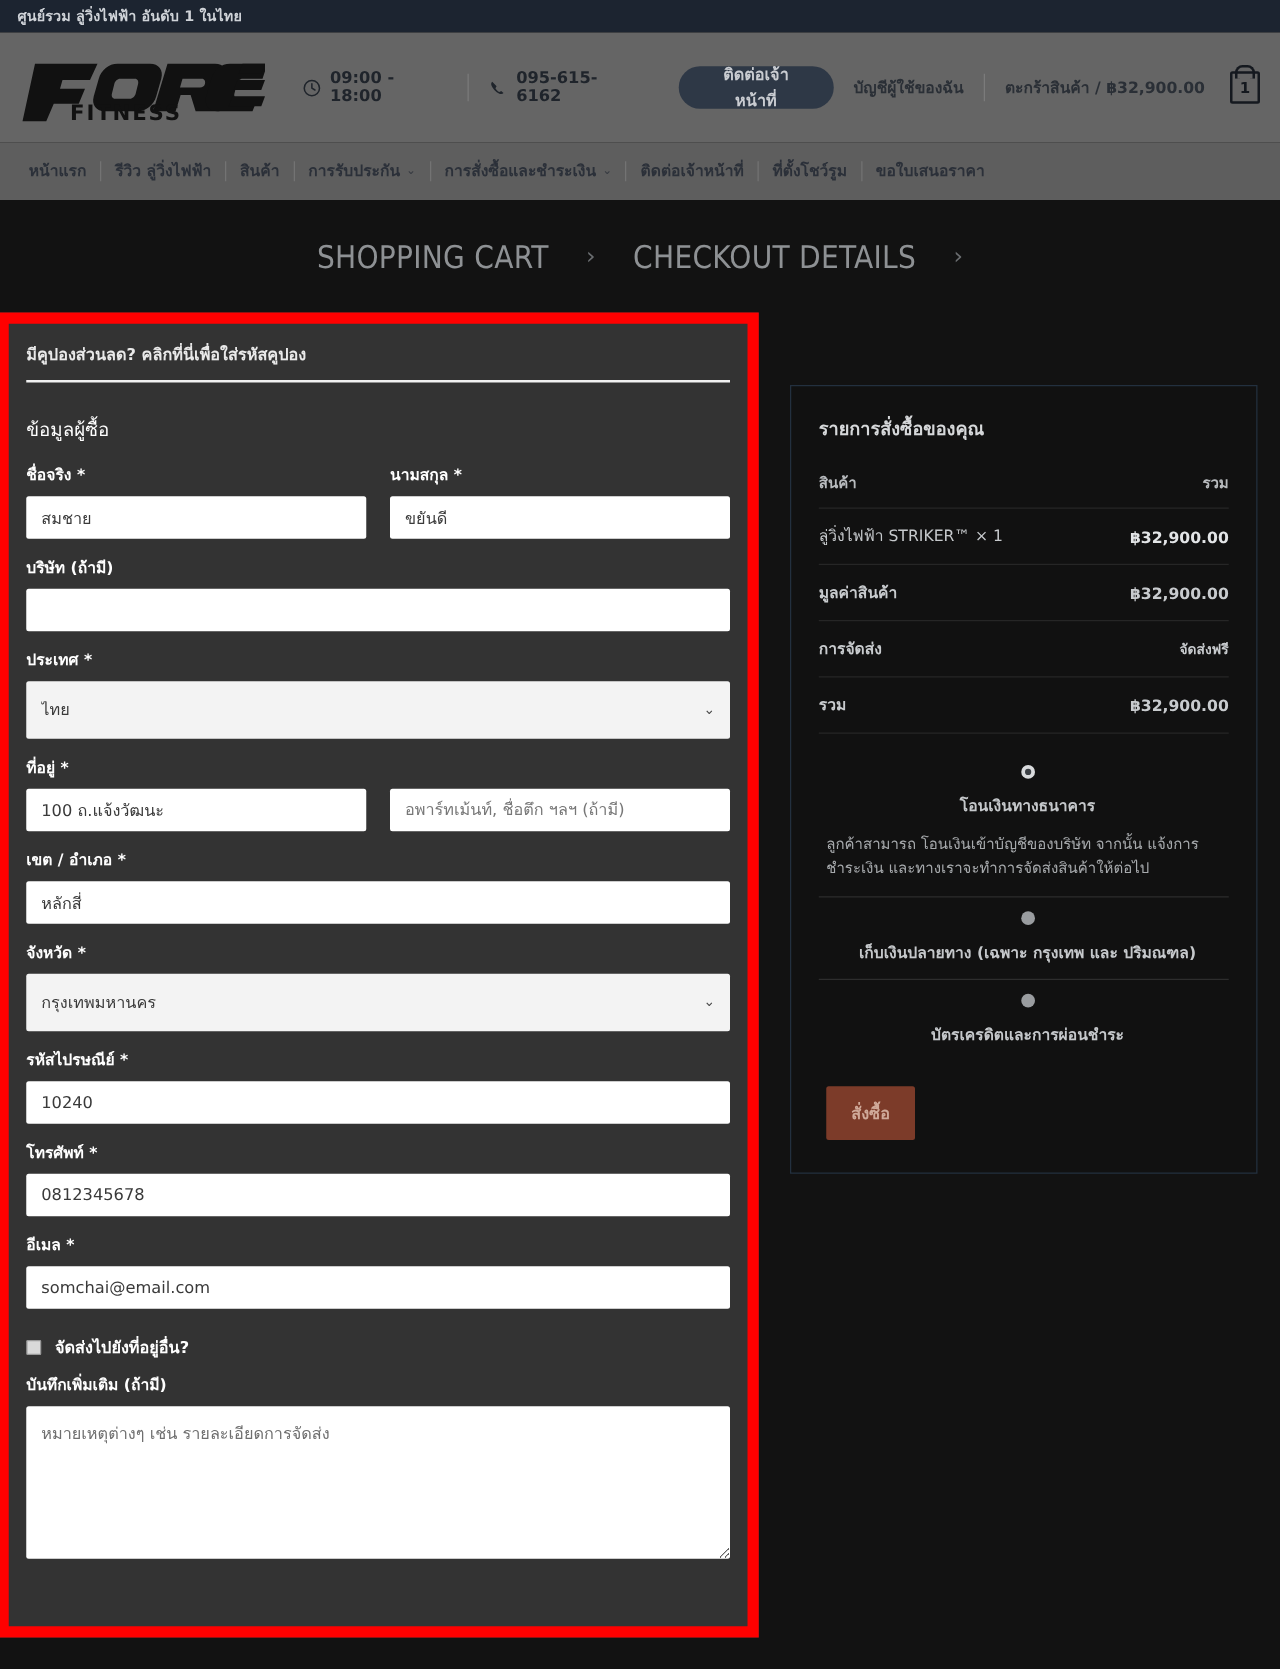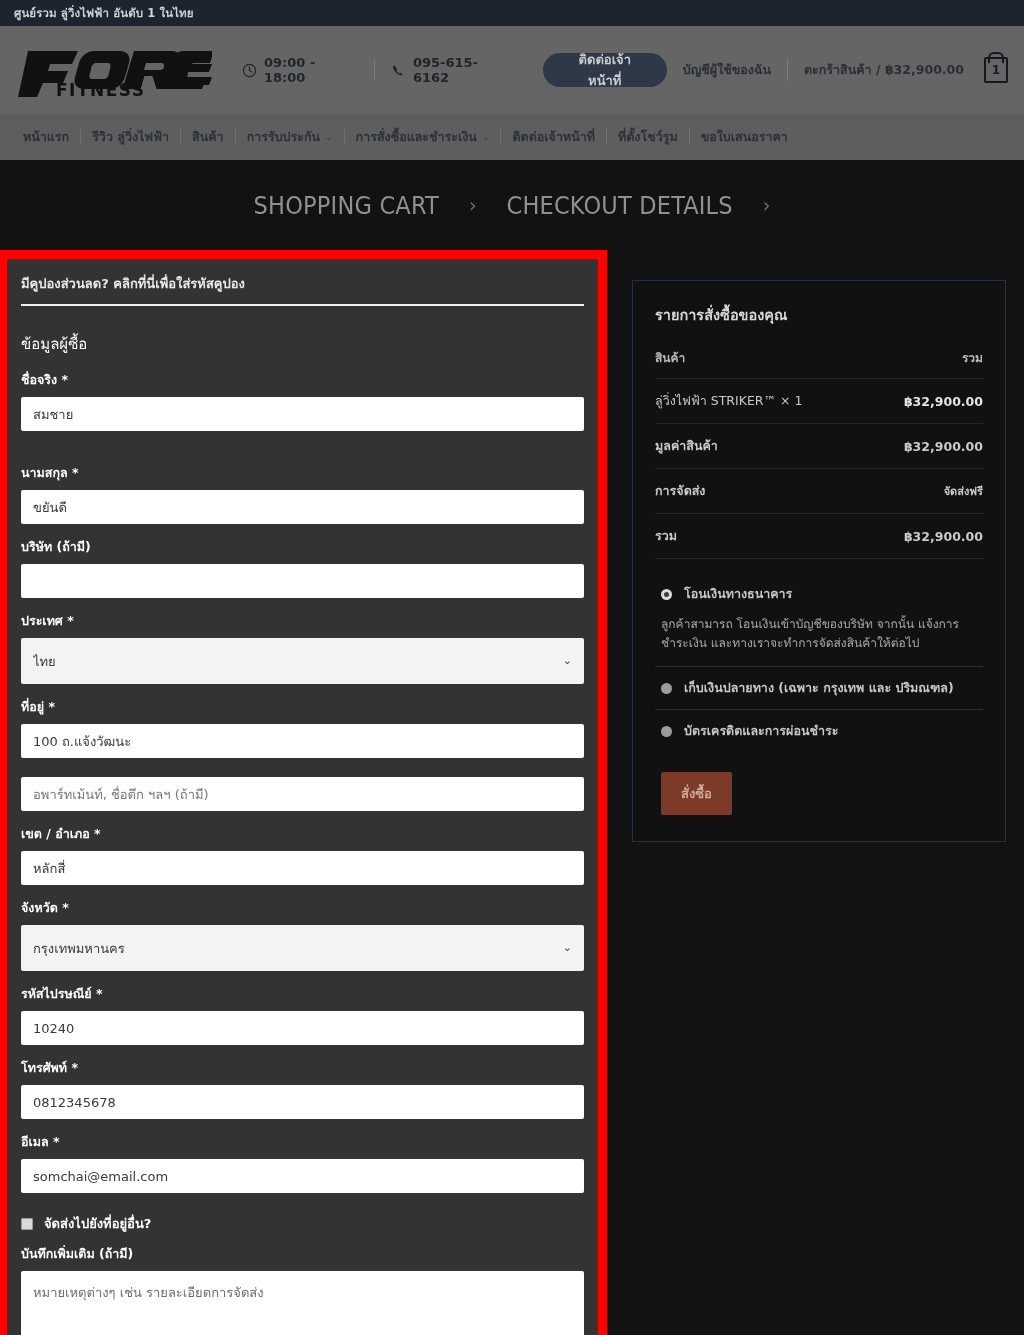--- a/index.html
+++ b/index.html
@@ -125,21 +125,21 @@
   .coupon-note {
     color: #e9e9e9; font-size: 13px; font-weight: bold;
     padding: 4px 0 10px 0;
     border-bottom: 2px solid #f1f1f1;
     cursor: pointer;
   }
   .sec-title {
     color: #ffffff; font-size: 15px; font-weight: normal;
     margin: 26px 0 14px 0;
   }
-  .frow { display: flex; gap: 19px; flex-direction: column; }
+  .frow { display: flex; gap: 19px; }
   .fld { margin-bottom: 13px; flex: 1; }
   .flabel {
     display: block;
     color: #ffffff; font-size: 12.5px; font-weight: bold;
     margin-bottom: 7px;
   }
   .req { color: #ffffff; }
   .inp {
     width: 100%; height: 34px;
     background: #ffffff;
@@ -180,41 +180,42 @@
     resize: vertical;
   }
   .ta::placeholder { color: #6f6f6f; }
 
   
   .order-col { flex: 1; padding: 30px 18px 0 25px; }
   .order-box {
     border: 1px solid #23303f;
     background: #111111;
     padding: 22px 22px 26px 22px;
+    margin-top: 28px;
   }
   .order-title { color: #d6d8da; font-size: 14.5px; font-weight: bold; margin-bottom: 16px; }
   .otable { width: 100%; border-collapse: collapse; }
   .otable th {
     color: #b8bbbe; font-size: 12px; font-weight: bold;
     text-align: left; padding: 6px 0 11px 0;
     border-bottom: 1px solid #262626;
   }
   .otable th.r, .otable td.r { text-align: right; }
   .otable td {
     padding: 12px 0; font-size: 12.5px;
     border-bottom: 1px solid #262626;
     color: #a9acb0;
   }
   .otable td.name { color: #c6c9cc; }
   .otable td.amt { color: #e3e5e7; font-weight: bold; }
   .otable tr.bold td { font-weight: bold; color: #c8cbce; }
   .otable td.ship { color: #87898c; font-size: 11px; }
 
   .pay-list { margin-top: 14px; }
-  .pay-opt { display: flex; align-items: center; gap: 12px; padding: 11px 0 11px 6px; }
+  .pay-opt { display: flex; align-items: center; gap: 12px; padding: 11px 0 11px 6px; flex-direction: column; }
   .radio {
     width: 11px; height: 11px; border-radius: 50%;
     background: #9a9da0; flex: 0 0 11px;
     position: relative; cursor: pointer;
   }
   .radio.on { background: #d9dbdd; }
   .radio.on::after {
     content: ""; position: absolute; left: 3px; top: 3px;
     width: 5px; height: 5px; border-radius: 50%; background: #3b3f44;
   }

